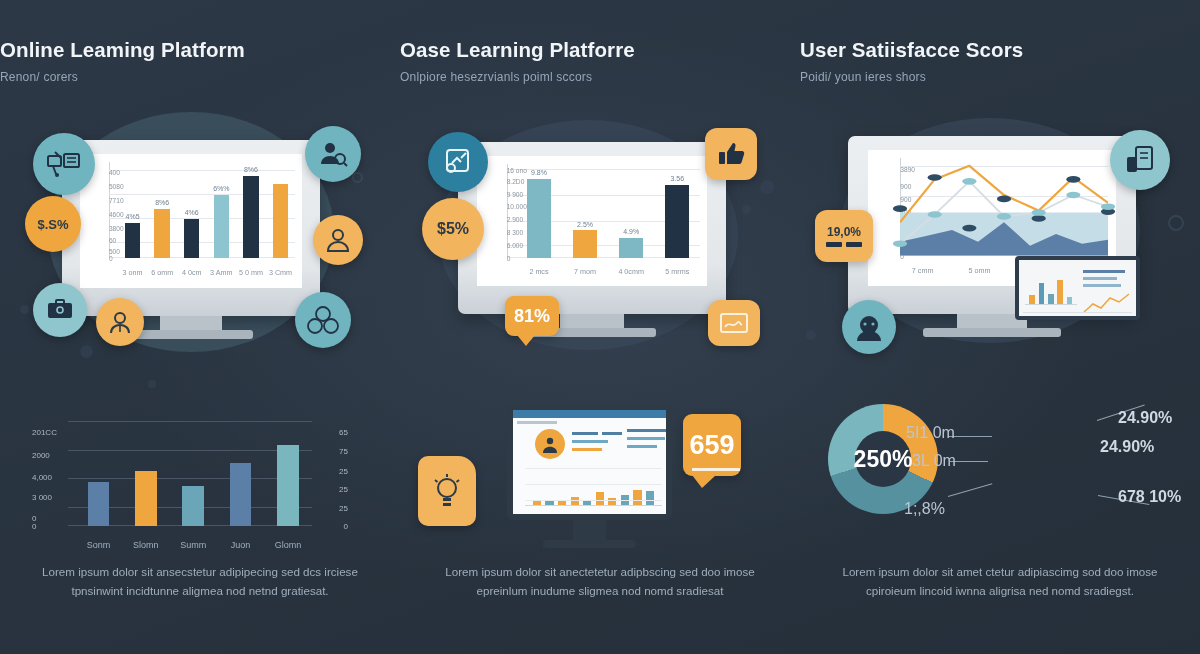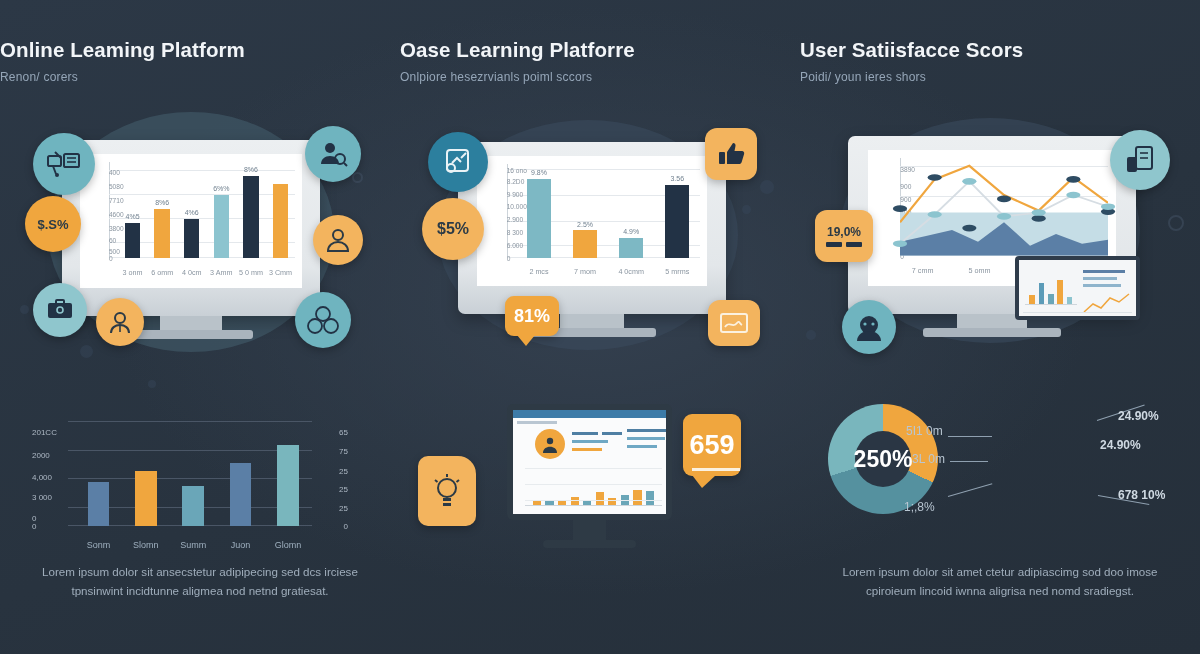--- a/index.html
+++ b/index.html
@@ -133,21 +133,21 @@
   .donut-center {
     position:absolute; left:50%; top:50%; transform:translate(-50%,-50%);
     font-size:23px; font-weight:bold; color:#ffffff;
   }
   .pie-center {
     position:absolute; left:50%; top:50%; transform:translate(-50%,-50%);
     font-size:31px; font-weight:bold; color:#ffffff; letter-spacing:-.5px;
   }
   .lead { position:absolute; height:1px; background:#8fa0b0; }
   .lead-lbl {
-    position:absolute; font-size:12px; color:#cfd9e2; white-space:nowrap;
+    position:absolute; font-size:16px; color:#cfd9e2; white-space:nowrap;
     font-weight:bold;
   }
   .lead-lbl.dim { color:#b9c6d2; font-weight:normal; }
 
   
   .laptop { position:absolute; background:#2f3c4b; border-radius:4px; padding:4px; }
   .laptop-scr { background:#f4f6f8; width:100%; height:100%; overflow:hidden; position:relative; }
 
   
   .dmon { position:absolute; background:#2e3a45; border-radius:6px; padding:6px; }
@@ -450,20 +450,21 @@
       <svg width="30" height="36" viewBox="0 0 30 36">
         <circle cx="15" cy="15" r="9" fill="none" stroke="#2b3a46" stroke-width="2"></circle>
         <rect x="11" y="25" width="8" height="3" fill="#2b3a46"></rect>
         <rect x="11" y="30" width="8" height="3" fill="#2b3a46"></rect>
         <line x1="15" y1="1" x2="15" y2="4" stroke="#2b3a46" stroke-width="2"></line>
         <line x1="3" y1="7" x2="5.5" y2="9" stroke="#2b3a46" stroke-width="2"></line>
         <line x1="27" y1="7" x2="24.5" y2="9" stroke="#2b3a46" stroke-width="2"></line>
       </svg>
     </div>
 
+    <div class="caption">Lorem ipsum dolor sit anectetetur adipbscing sed doo imose epreinlum inudume sligmea nod nomd sradiesat</div>
   </div>
 
   <div class="col col-3">
 
     <div class="hdr hdr-title">User Satiisfacce Scors</div>
     <div class="hdr hdr-sub">Poidi/ youn ieres shors</div>
 
     <div class="halo2" style="left:40px;top:118px;width:300px;height:225px;"></div>
 
     <div class="monitor" style="left:48px;top:136px;width:288px;height:178px;">

